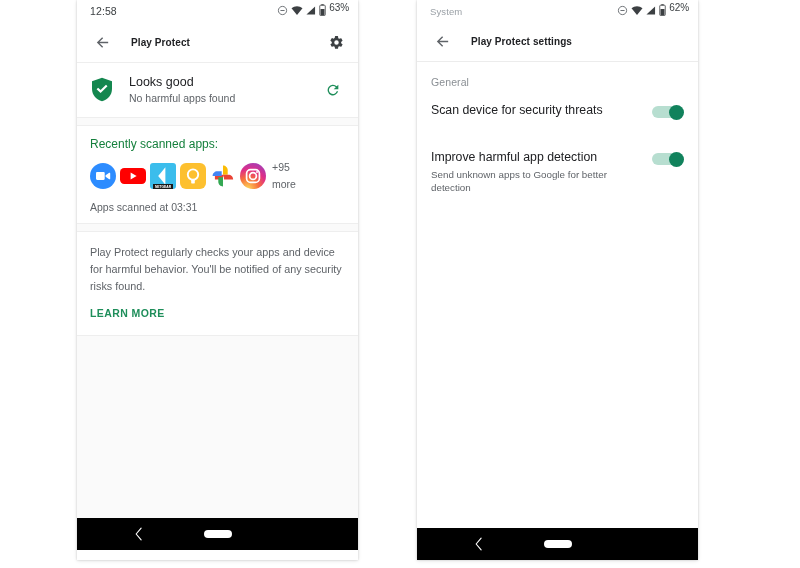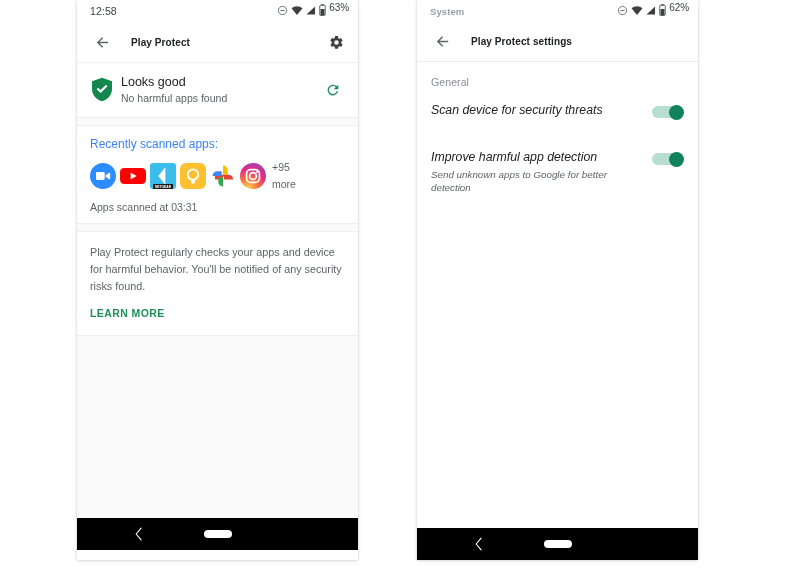--- a/index.html
+++ b/index.html
@@ -25,21 +25,21 @@
   .statusbar {
     position: relative;
     height: 22px;
     display: flex; align-items: center;
     padding: 0 9px 0 13px;
     background: #ffffff;
   }
   .sb-left {
     font-size: 10.5px; color: #3c4043; letter-spacing: .1px;
   }
-  .sb-left.system { color: #9aa0a6; font-size: 9.5px; font-weight: bold; }
+  .sb-left.system { color: #9aa0a6; font-size: 9.5px; }
   .sb-right {
     margin-left: auto;
     display: flex; gap: 3px;
   }
   .sb-pct { font-size: 10px; color: #3c4043; letter-spacing: -.1px; }
   .ic { display:block; }
 
   
   .appbar {
     height: 40px;
@@ -74,32 +74,32 @@
   }
   .card + .card { margin-top: 7px; }
 
   
   .status-card {
     display: flex; align-items: center;
     padding: 12px 14px 12px 14px;
     min-height: 48px;
   }
   .shield-wrap { width: 24px; height: 26px; flex: 0 0 auto; }
-  .status-text { margin-left: 6px; }
+  .status-text { margin-left: 14px; }
   .status-title { font-size: 12.5px; color: #202124; line-height: 15px; }
   .status-sub { font-size: 10.5px; color: #5f6368; line-height: 14px; margin-top: 1px; }
   .refresh-btn {
     margin-left: auto; width: 22px; height: 22px;
     display:flex; align-items:center; justify-content:center;
     cursor: pointer;
   }
 
   
   .scan-card { padding: 10px 12px 10px 13px; }
-  .scan-heading { font-size: 12px; color: #3b82f6; line-height: 16px; }
+  .scan-heading { font-size: 12px; color: #15803d; line-height: 16px; }
   .app-row {
     display: flex; align-items: center;
     margin-top: 9px; gap: 4px;
   }
   .app-icon { width: 26px; height: 26px; flex: 0 0 auto; position: relative; }
   .more-label {
     font-size: 10.5px; color: #5f6368; line-height: 13px;
     margin-left: 2px;
   }
   .scan-time { font-size: 10.5px; color: #5f6368; margin-top: 10px; }
@@ -119,21 +119,21 @@
   .body-right { background: #ffffff; height: 488px; }
   .section-header {
     font-size: 10.5px; color: #8a8f94;
     padding: 14px 0 0 14px; letter-spacing: .1px;
   }
   .setting-row {
     display: flex; align-items: flex-start;
     padding: 14px 14px 14px 14px;
   }
   .setting-row.second { padding-top: 16px; justify-content: flex-end; }
-  .setting-text { flex: 1 1 auto; padding-right: 10px; font-style: italic; }
+  .setting-text { flex: 1 1 auto; padding-right: 10px; }
   .setting-title { font-size: 12.3px; color: #202124; line-height: 16px; }
   .setting-sub {
     font-size: 9.8px; color: #5f6368; line-height: 13px; margin-top: 3px;
   }
   .switch {
     flex: 0 0 auto; position: relative;
     width: 32px; height: 14px; margin-top: 3px; cursor: pointer;
   }
   .switch .track {
     position: absolute; left: 0; top: 1px;

